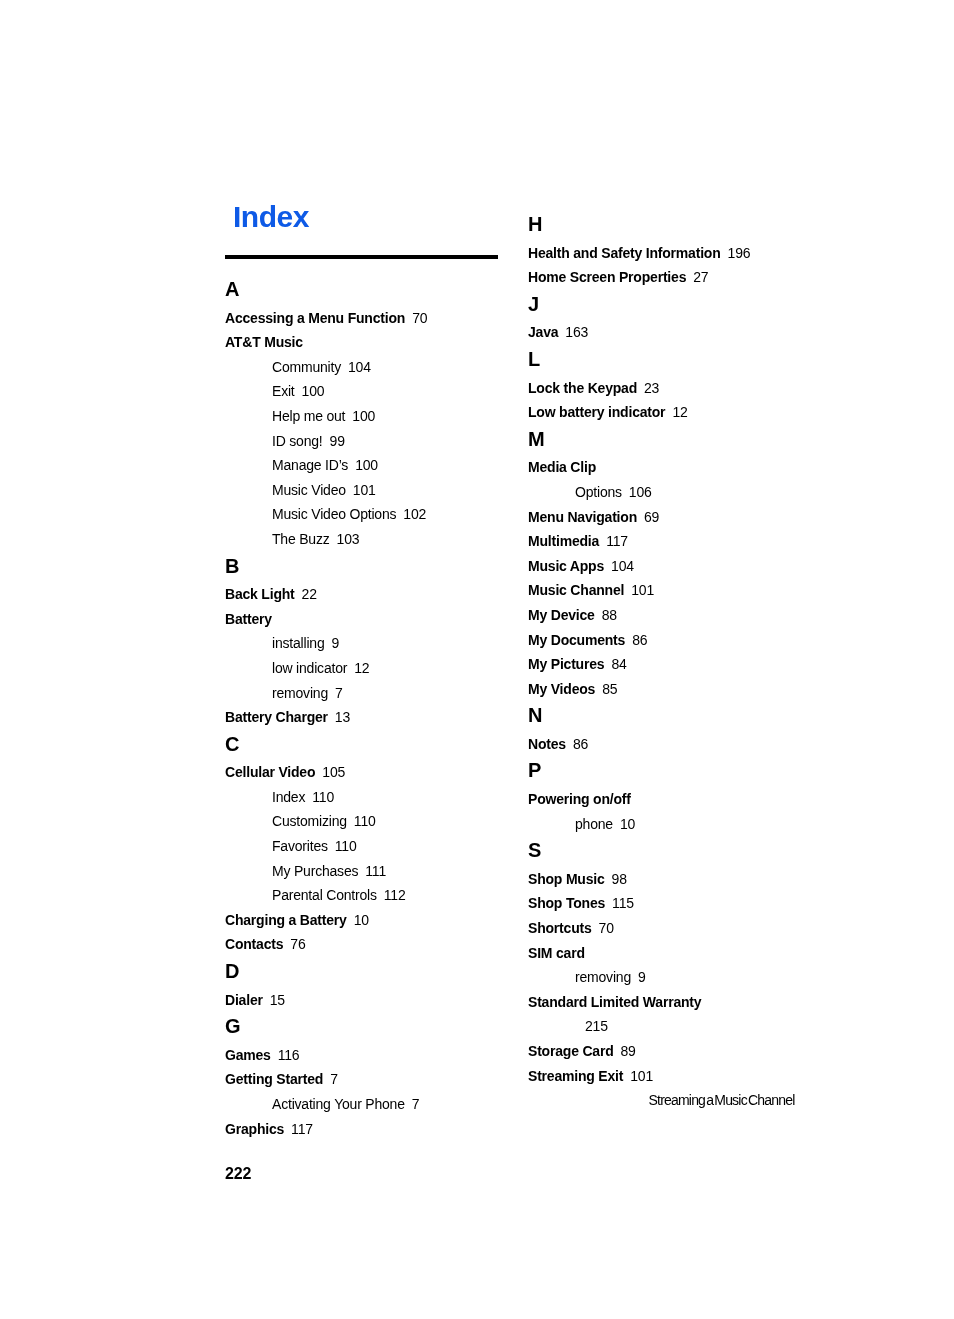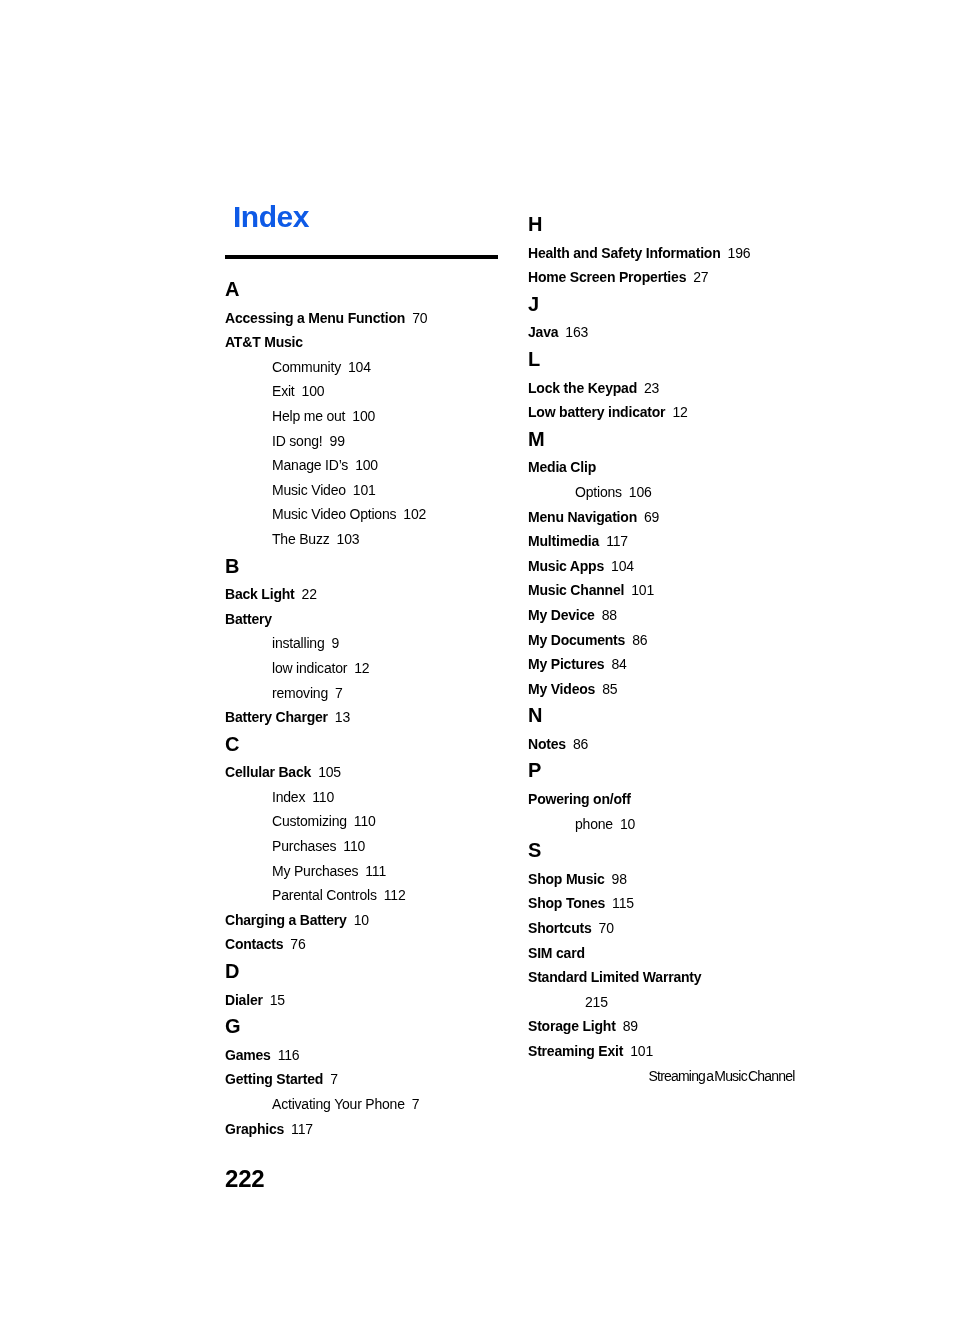--- a/index.html
+++ b/index.html
@@ -46,21 +46,21 @@
   }
   .line.sub  { padding-left: 47px; }
   .line.cont { padding-left: 57px; }
   .lbl.bold  { font-weight: bold; }
   .num       { font-weight: normal; }
   .num.gap   { margin-left: 7px; }
   .condensed { letter-spacing: -0.8px; word-spacing: -2px; text-align: center; }
 
   .folio {
     margin-top: 24px;
-    font-size: 24px;
+    font-size: 16px;
     font-weight: bold;
     letter-spacing: -0.2px;
   }
 </style>
 </head>
 <body>
 
 <div class="page">
 
   <div class="col-left">
@@ -79,24 +79,24 @@
         <div class="line sub"><span class="lbl">Music Video Options</span><span class="num gap">102</span></div>
         <div class="line sub"><span class="lbl">The Buzz</span><span class="num gap">103</span></div>
         <div class="letter">B</div>
         <div class="line"><span class="lbl bold">Back Light</span><span class="num gap">22</span></div>
         <div class="line"><span class="lbl bold">Battery</span></div>
         <div class="line sub"><span class="lbl">installing</span><span class="num gap">9</span></div>
         <div class="line sub"><span class="lbl">low indicator</span><span class="num gap">12</span></div>
         <div class="line sub"><span class="lbl">removing</span><span class="num gap">7</span></div>
         <div class="line"><span class="lbl bold">Battery Charger</span><span class="num gap">13</span></div>
         <div class="letter">C</div>
-        <div class="line"><span class="lbl bold">Cellular Back</span><span class="num gap">105</span></div>
+        <div class="line"><span class="lbl bold">Cellular Video</span><span class="num gap">105</span></div>
         <div class="line sub"><span class="lbl">Index</span><span class="num gap">110</span></div>
         <div class="line sub"><span class="lbl">Customizing</span><span class="num gap">110</span></div>
-        <div class="line sub"><span class="lbl">Purchases</span><span class="num gap">110</span></div>
+        <div class="line sub"><span class="lbl">Favorites</span><span class="num gap">110</span></div>
         <div class="line sub"><span class="lbl">My Purchases</span><span class="num gap">111</span></div>
         <div class="line sub"><span class="lbl">Parental Controls</span><span class="num gap">112</span></div>
         <div class="line"><span class="lbl bold">Charging a Battery</span><span class="num gap">10</span></div>
         <div class="line"><span class="lbl bold">Contacts</span><span class="num gap">76</span></div>
         <div class="letter">D</div>
         <div class="line"><span class="lbl bold">Dialer</span><span class="num gap">15</span></div>
         <div class="letter">G</div>
         <div class="line"><span class="lbl bold">Games</span><span class="num gap">116</span></div>
         <div class="line"><span class="lbl bold">Getting Started</span><span class="num gap">7</span></div>
         <div class="line sub"><span class="lbl">Activating Your Phone</span><span class="num gap">7</span></div>
@@ -129,21 +129,22 @@
         <div class="letter">N</div>
         <div class="line"><span class="lbl bold">Notes</span><span class="num gap">86</span></div>
         <div class="letter">P</div>
         <div class="line"><span class="lbl bold">Powering on/off</span></div>
         <div class="line sub"><span class="lbl">phone</span><span class="num gap">10</span></div>
         <div class="letter">S</div>
         <div class="line"><span class="lbl bold">Shop Music</span><span class="num gap">98</span></div>
         <div class="line"><span class="lbl bold">Shop Tones</span><span class="num gap">115</span></div>
         <div class="line"><span class="lbl bold">Shortcuts</span><span class="num gap">70</span></div>
         <div class="line"><span class="lbl bold">SIM card</span></div>
+        <div class="line sub"><span class="lbl">removing</span><span class="num gap">9</span></div>
         <div class="line"><span class="lbl bold">Standard Limited Warranty</span></div>
         <div class="line cont"><span class="num">215</span></div>
-        <div class="line"><span class="lbl bold">Storage Light</span><span class="num gap">89</span></div>
+        <div class="line"><span class="lbl bold">Storage Card</span><span class="num gap">89</span></div>
         <div class="line"><span class="lbl bold">Streaming Exit</span><span class="num gap">101</span></div>
         <div class="line sub condensed"><span class="lbl">Streaming a Music Channel</span></div>
       </div>
   </div>
 
 </div>
 
 </body></html>

